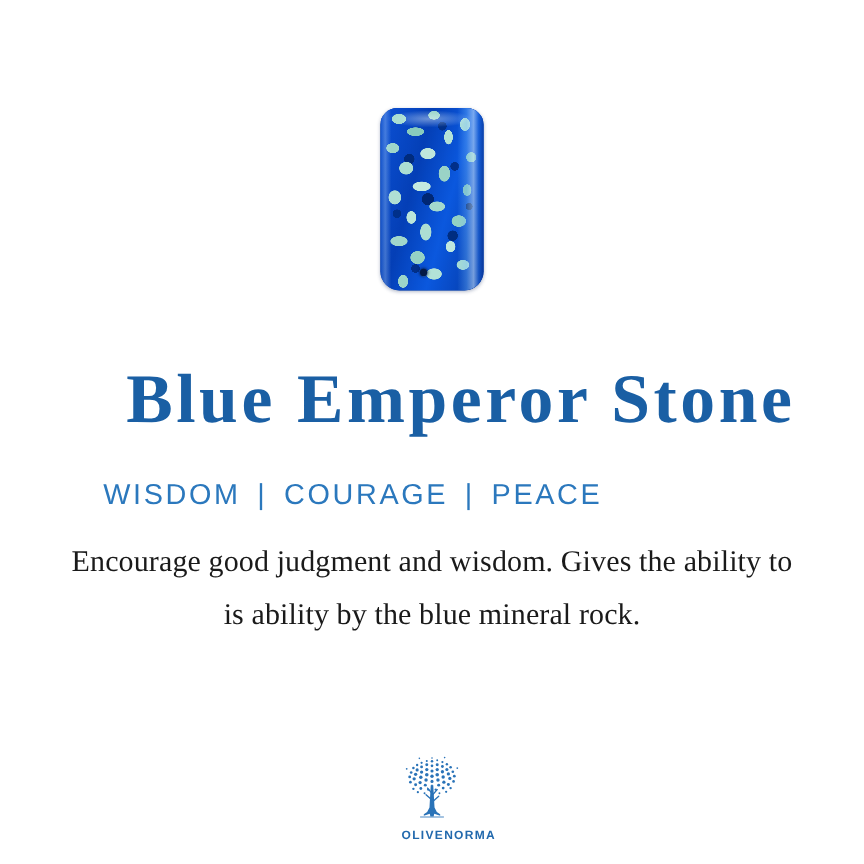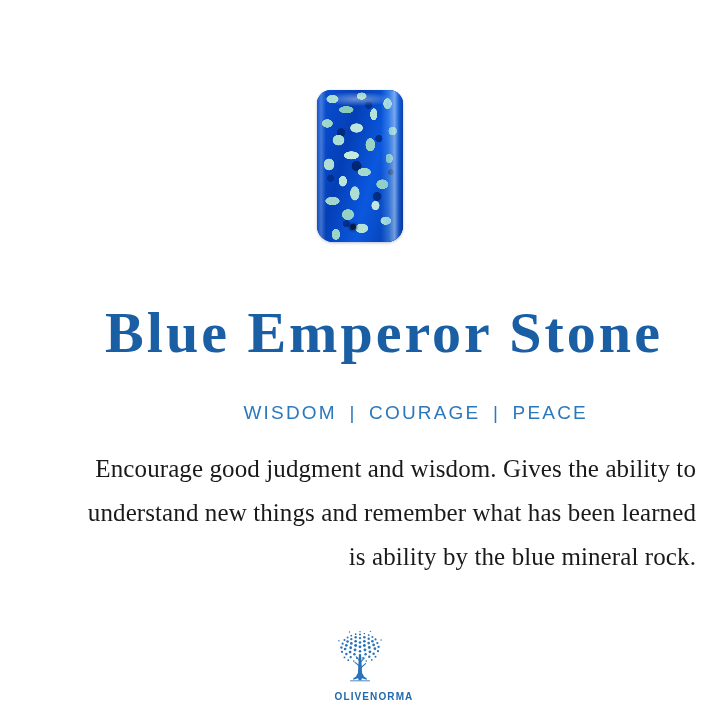--- a/index.html
+++ b/index.html
@@ -137,40 +137,40 @@
     color: #1a5fa4;
     white-space: nowrap;
     padding-left: 24px;
   }
 
   .subtitle {
     position: absolute;
     left: 0;
     top: 400px;
     width: 588px;
-    text-align: right;
+    text-align: center;
     font-family: "Liberation Sans", sans-serif;
     font-weight: 400;
-    font-size: 19px;
+    font-size: 24px;
     line-height: 26px;
     letter-spacing: 2.2px;
     color: #2b78bd;
     white-space: nowrap;
   }
   .subtitle .sep {
     color: #2b78bd;
     padding: 0 5px;
   }
 
   .description {
     position: absolute;
     left: 24px;
     top: 447px;
     width: 672px;
-    text-align: right;
+    text-align: center;
     font-family: "Liberation Serif", "DejaVu Serif", serif;
     font-weight: 400;
     font-size: 25px;
     line-height: 44px;
     letter-spacing: 0.1px;
     color: #1a1a1a;
   }
 
   
   .brand {
@@ -218,21 +218,20 @@
   <div class="subtitle">
     <span>WISDOM</span>
     <span class="sep">|</span>
     <span>COURAGE</span>
     <span class="sep">|</span>
     <span>PEACE</span>
   </div>
 
   <div class="description">
     <div>Encourage good judgment and wisdom. Gives the ability to</div>
-    <div>understand new things and remember what has been learned</div>
     <div>is ability by the blue mineral rock.</div>
   </div>
 
   <div class="brand">
     <svg class="brand-mark" viewBox="0 0 100 100" aria-hidden="true">
       <g fill="#2a73b8">
 
         <path d="M48.3 44 L51.7 44 L53.4 74 L56.5 80 L61 83 L61 85 L53 82.5 L52.2 86 L47.8 86 L47 82.5 L39 85 L39 83 L43.5 80 L46.6 74 Z"></path>
         <path d="M50 44 L50 60 M50 55 L44 48 M50 58 L57 50 M50 64 L42 57 M50 67 L59 59" stroke="#2a73b8" stroke-width="1.8" fill="none" stroke-linecap="round"></path>
 

